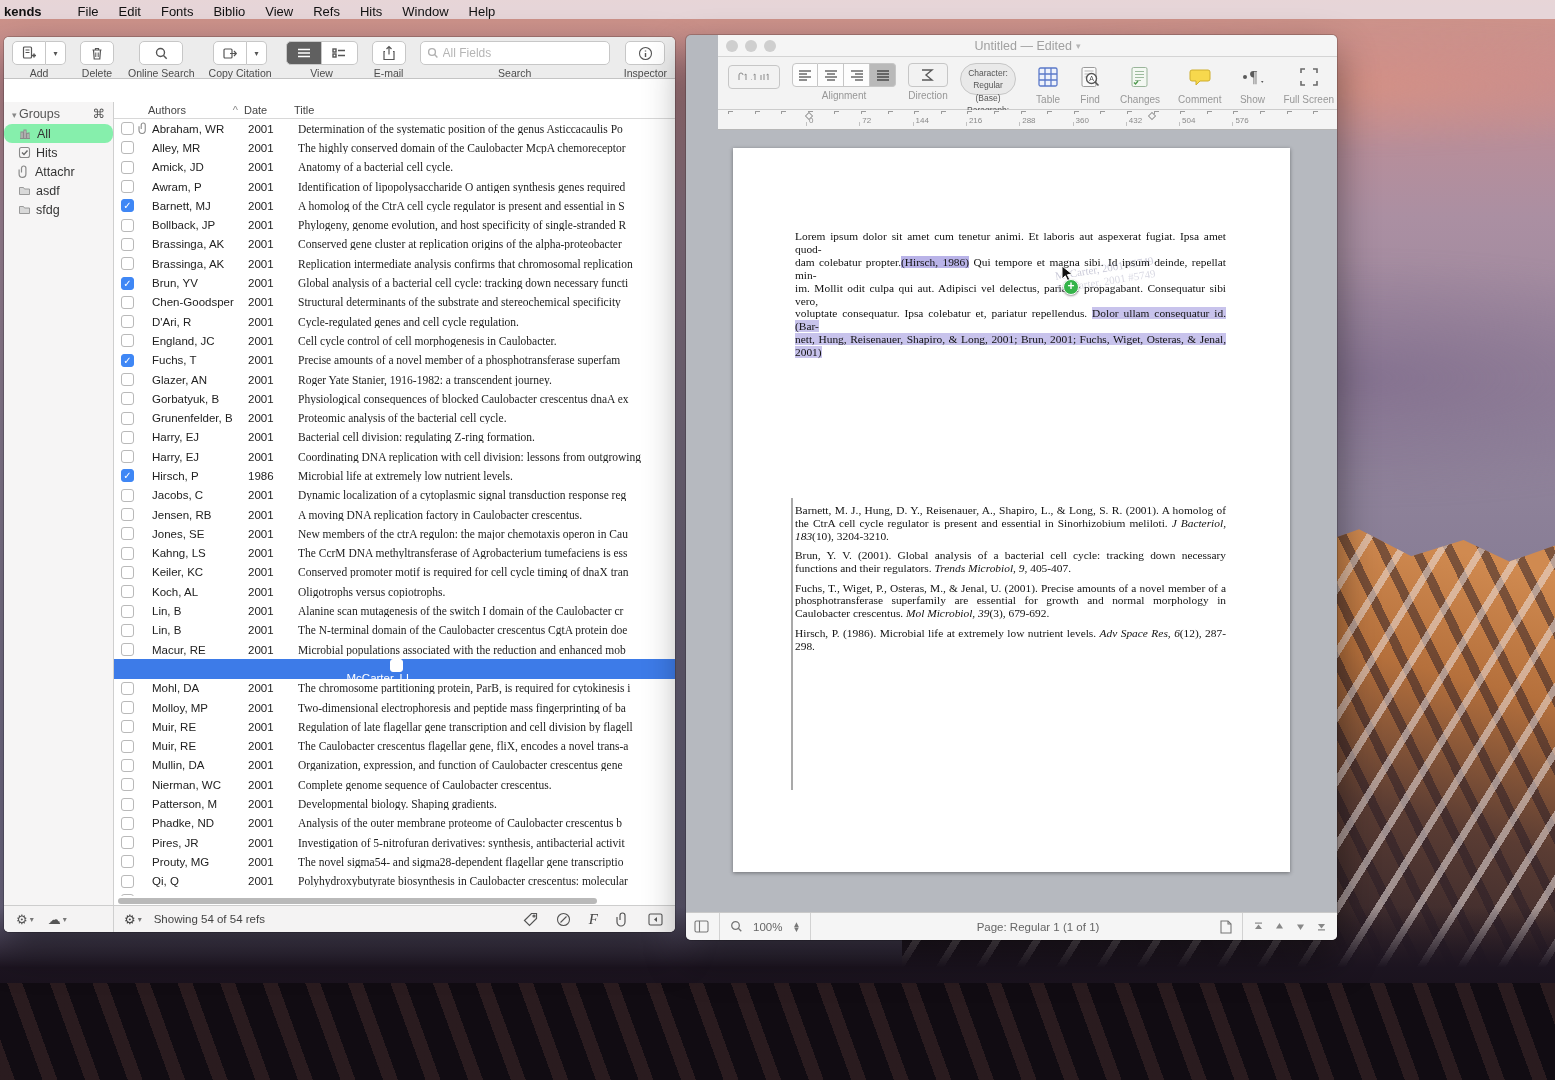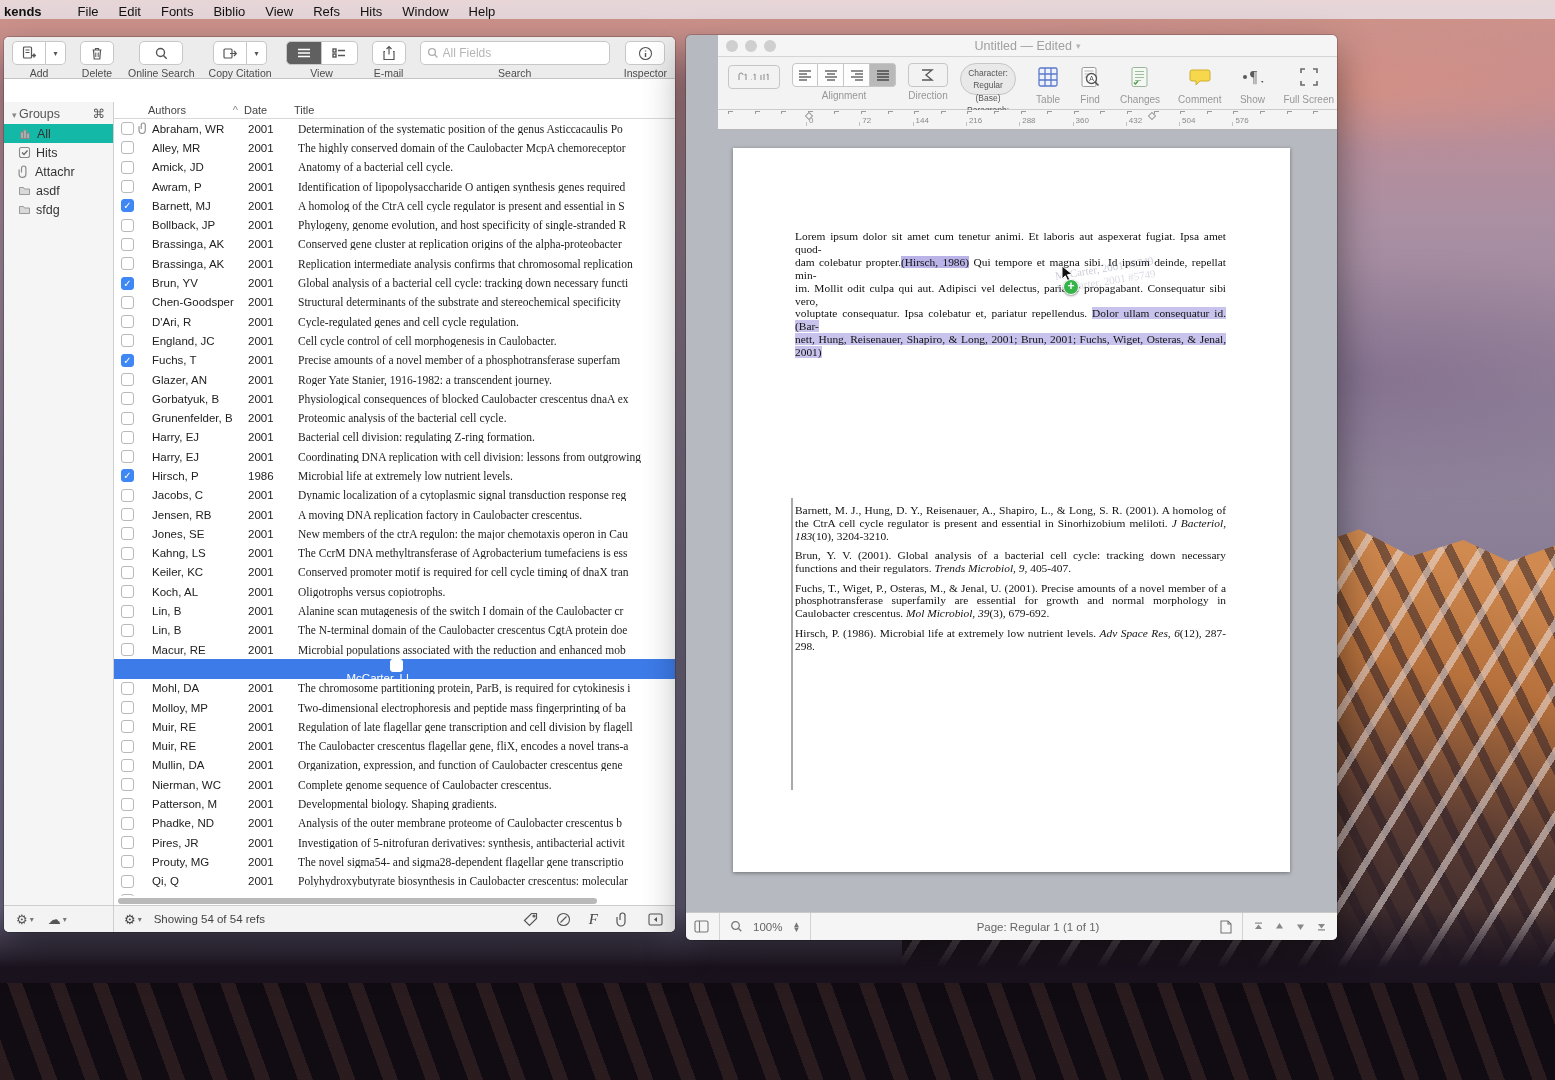--- a/index.html
+++ b/index.html
@@ -48,21 +48,21 @@
   .tb-btn.seg-on { background:#606060; color:#fff; }
   .tb-label { font-size:10.5px; color:#4c4c4c; margin-top:2px; white-space:nowrap; }
   .search-wrap { flex:1; display:flex; flex-direction:column; align-items:center; }
   .search-field { width:100%; height:24px; border:1px solid #c7c7c7; border-radius:5px; background:#fff; display:flex; align-items:center; padding:0 6px; gap:4px; }
   .search-field input { border:none; outline:none; flex:1; font-size:12px; color:#333; font-family:"Liberation Sans",sans-serif; background:transparent; }
   .search-field input::placeholder { color:#b5b5b5; }
   .lib-body { position:absolute; top:65px; bottom:27px; left:0; right:0; display:flex; }
   .groups-pane { width:110px; background:#f6f5f5; border-right:1px solid #cfcfcf; font-size:12.5px; color:#333; padding-top:2px; }
   .groups-head { display:flex; align-items:center; justify-content:space-between; padding:2px 8px 3px 8px; color:#555; }
   .group-item { display:flex; align-items:center; gap:5px; padding:2.5px 4px 2.5px 14px; }
-  .group-item.selected { background:#14b8a6; }
+  .group-item.selected { background:#86efac;border-radius:8px; }
   .group-item svg { flex:0 0 auto; }
   .list-pane { flex:1; position:relative; overflow:hidden; background:#fff; }
   .list-head { display:flex; height:17px; border-bottom:1px solid #d8d8d8; font-size:11px; color:#444; align-items:center; background:#fff; }
   .col-auth { width:130px; padding-left:34px; display:flex; justify-content:space-between; padding-right:6px; }
   .col-date { width:50px; }
   .col-title { flex:1; }
   .ref-rows { position:absolute; top:17px; left:0; right:0; bottom:9px; overflow:hidden; }
   .ref-row { display:flex; align-items:center; height:19.3px; font-size:11.5px; color:#222; white-space:nowrap; }
   .ref-row.selected { background:#3d7be8; color:#fff;flex-direction:column; }
   .cb { width:13px; height:13px; border:1px solid #b9b9b9; border-radius:3px; background:#fff; margin:0 4px 0 7px; flex:0 0 auto; display:flex; align-items:center; justify-content:center; font-size:10px; color:#fff; }

